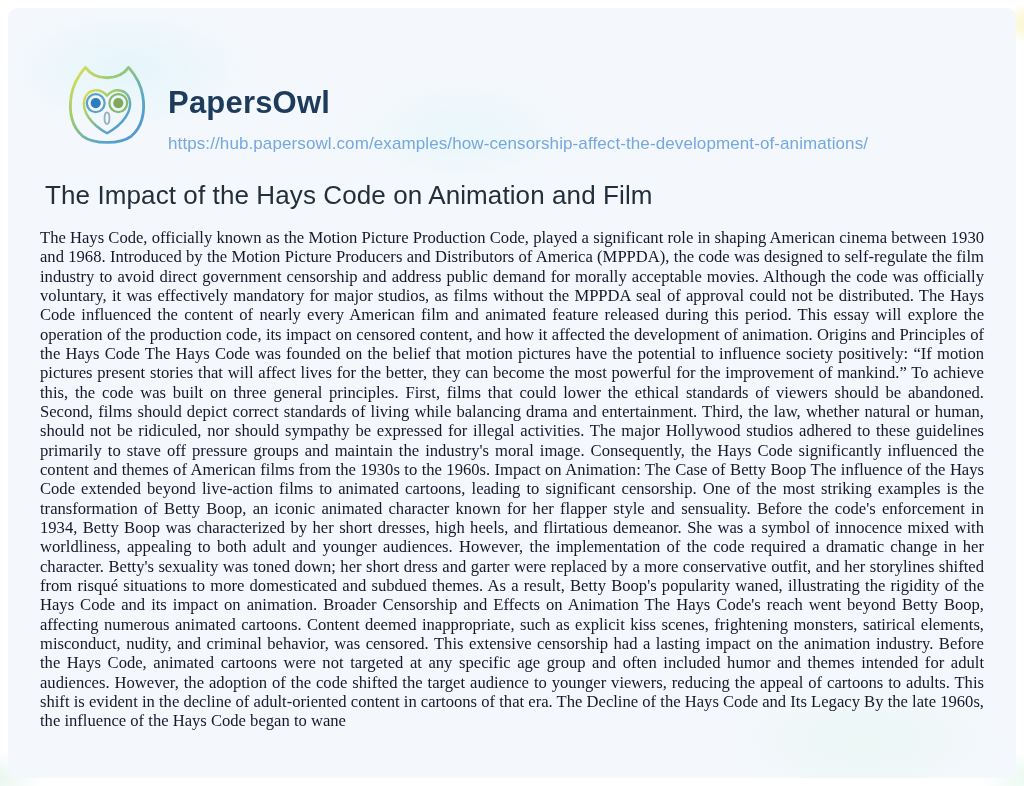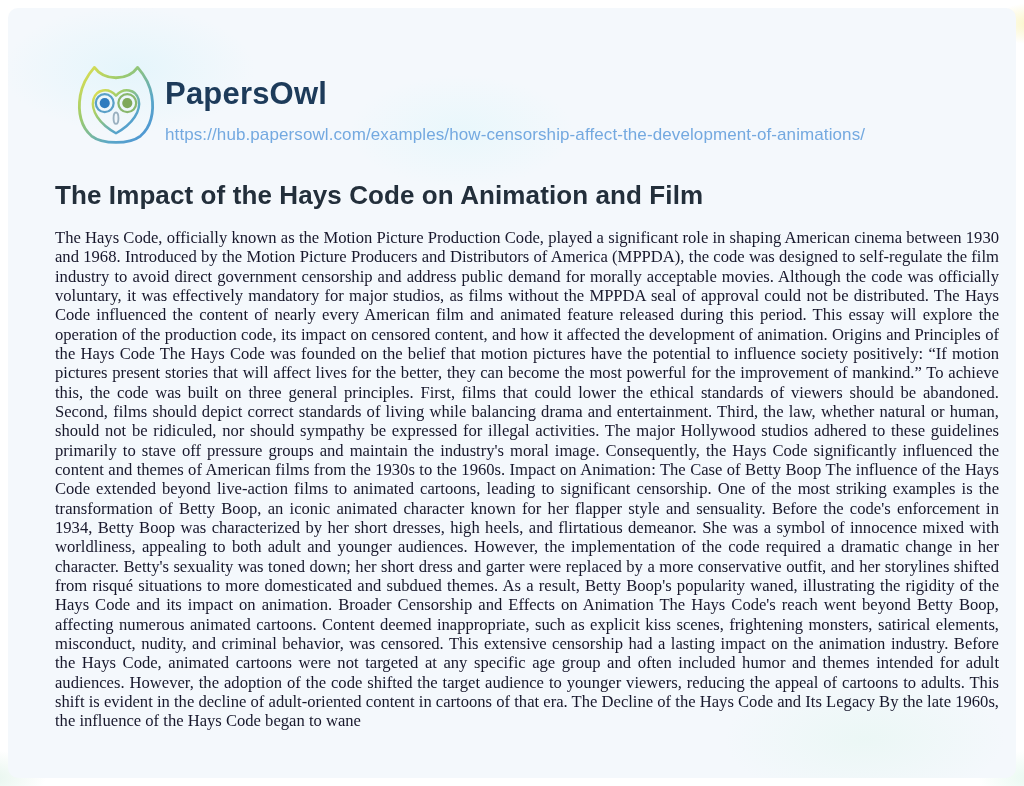--- a/index.html
+++ b/index.html
@@ -30,25 +30,25 @@
     background:
       radial-gradient(180px 90px at 12% 8%, rgba(200,240,250,0.35), transparent 70%),
       radial-gradient(160px 80px at 45% 16%, rgba(205,245,250,0.28), transparent 70%),
       radial-gradient(200px 90px at 85% 95%, rgba(215,245,230,0.30), transparent 70%),
       #f4f8fc;
     border-radius: 10px;
   }
 
   .header {
     position: absolute;
-    left: 61px;
+    left: 52px;
     top: 48px;
     display: flex;
-    align-items: center;
-    gap: 2px;
+    align-items: flex-end;
+    gap: 14px;
   }
 
   .logo-box {
     width: 94px;
     height: 98px;
     flex: 0 0 auto;
   }
   .logo-box svg { width: 100%; height: 100%; }
 
   .brand-block { padding-top: 12px; }
@@ -65,31 +65,31 @@
     margin-top: 14px;
     font-size: 17px;
     color: #74a9e0;
     text-decoration: none;
     display: inline-block;
     letter-spacing: 0.1px;
   }
 
   .article-title {
     position: absolute;
-    left: 47px;
+    left: 37px;
     top: 172px;
     font-size: 26px;
-    font-weight: 700;
+    font-weight: 400;
     color: #232f3b;
     letter-spacing: 0.1px;
   }
 
   .article-body {
     position: absolute;
-    left: 47px;
+    left: 32px;
     top: 220px;
     width: 944px;
     font-family: "Liberation Serif", serif;
     font-size: 16.6px;
     line-height: 19.33px;
     color: #17172b;
     text-align: justify;
   }
 </style>
 </head>

